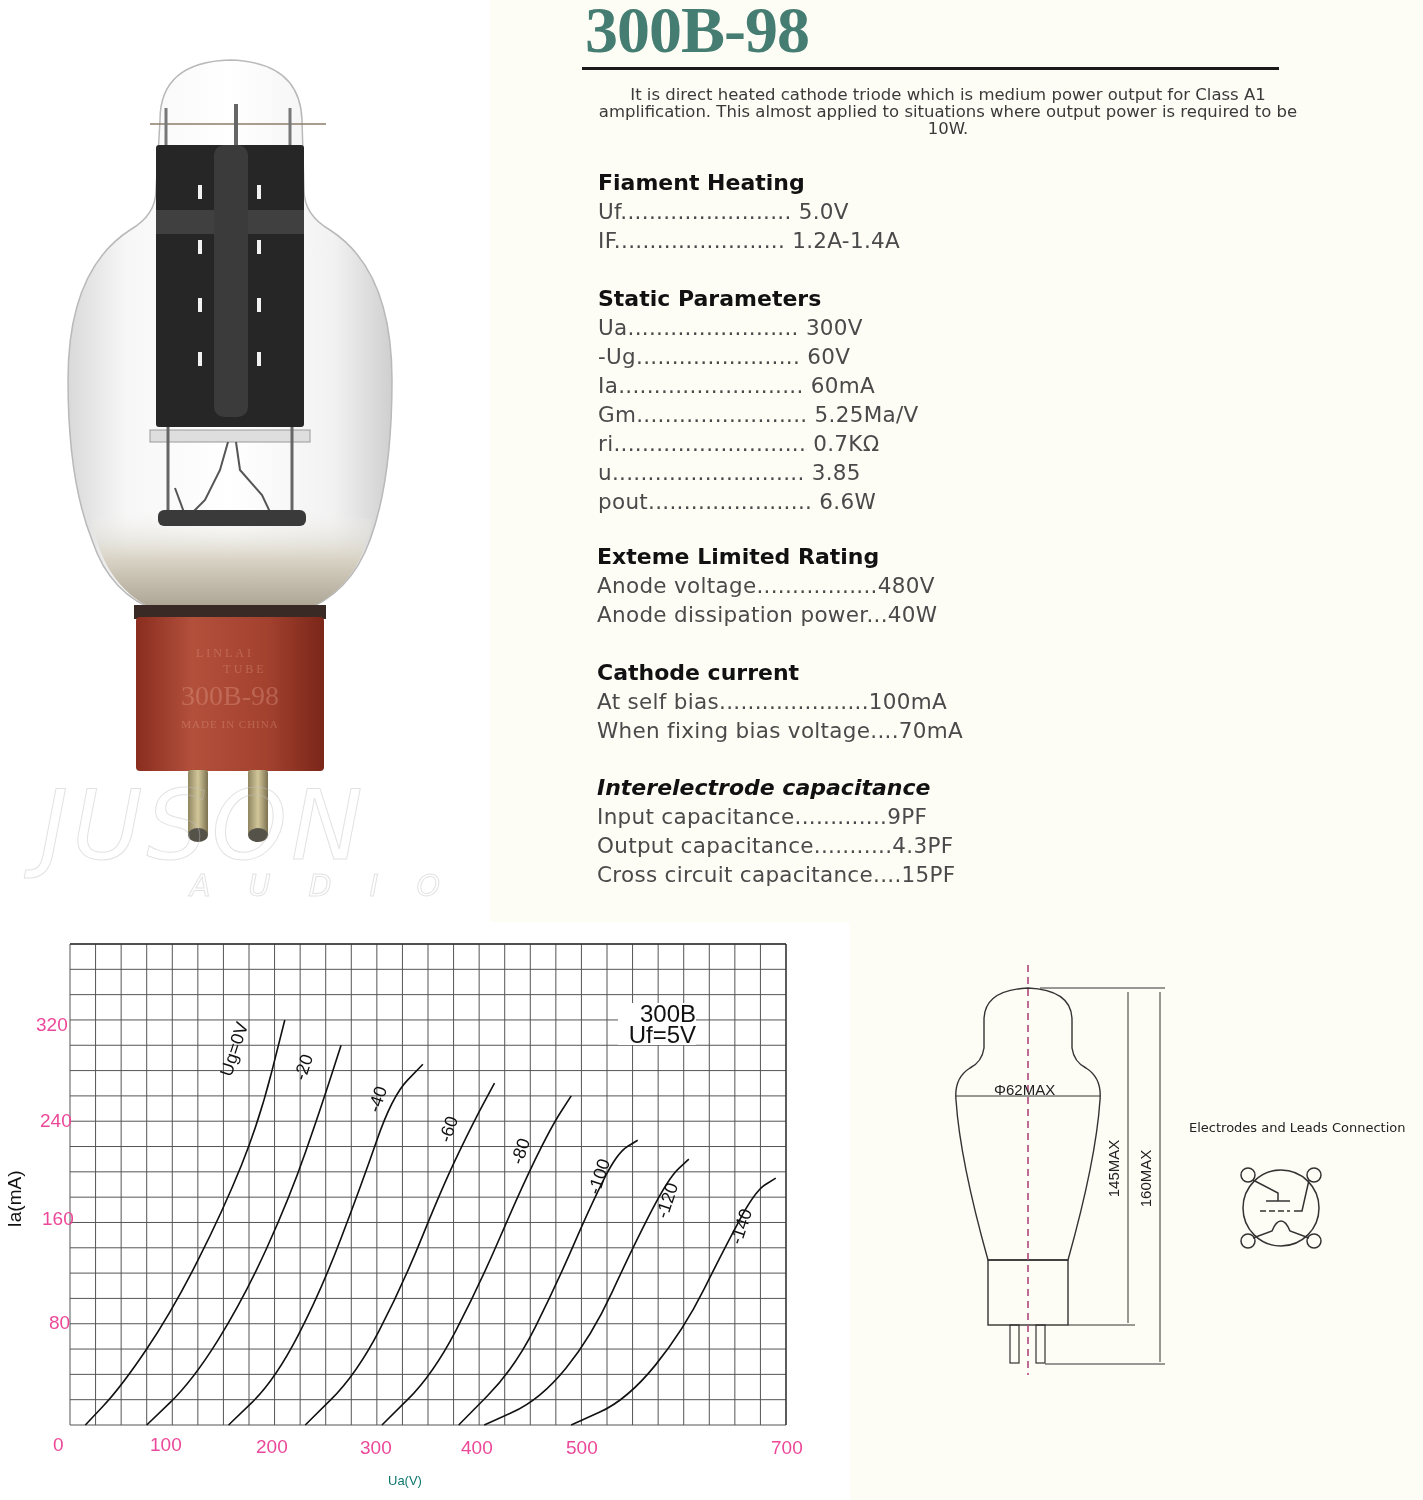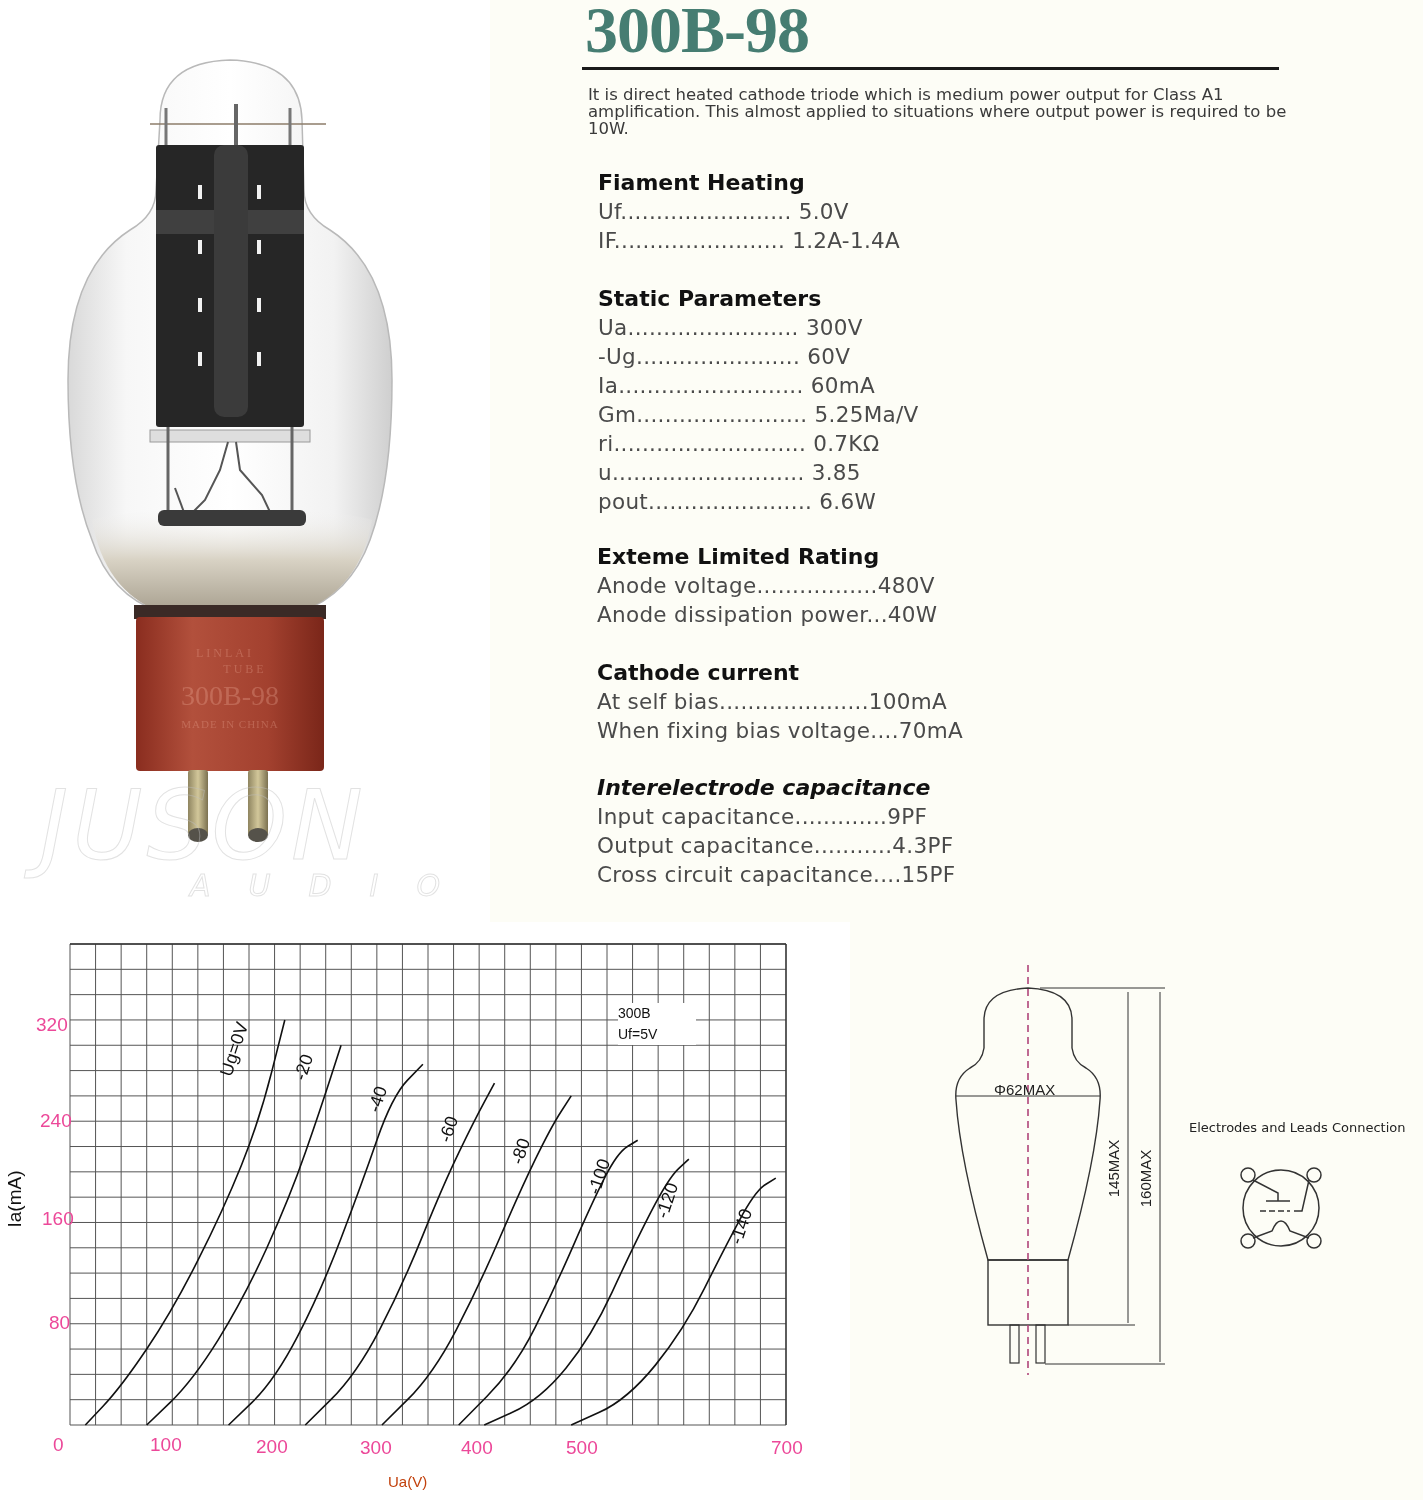--- a/index.html
+++ b/index.html
@@ -16,28 +16,28 @@
   #photo { position:absolute; left:0; top:0; width:490px; height:922px; }
   #photo svg { position:absolute; left:0; top:0; }
   .watermark { position:absolute; color:rgba(200,200,200,0.35); font-family:"DejaVu Sans", sans-serif; }
   #wm-main { left:40px; top:770px; font-size:96px; font-style:italic; letter-spacing:4px; -webkit-text-stroke:1px rgba(190,190,190,0.45); color:transparent; }
   #wm-sub { left:190px; top:868px; font-size:30px; font-style:italic; letter-spacing:38px; -webkit-text-stroke:1px rgba(190,190,190,0.45); color:transparent; }
   .base-text { position:absolute; color:rgba(255,200,180,0.25); font-family:"Liberation Serif", serif; text-align:center; }
 
   
   #title { position:absolute; left:585px; top:-8px; font-family:"Liberation Serif", serif; font-weight:bold; font-size:66px; color:#467d72; letter-spacing:-1px; }
   #rule { position:absolute; left:582px; top:67px; width:697px; height:3px; background:#1a1a1a; }
-  #intro { position:absolute; left:588px; top:86px; width:720px; font-size:16.5px; line-height:17px; color:#3a3a3a; }
+  #intro { position:absolute; left:588px; top:86px; width:720px; font-size:16.5px; line-height:17px; color:#3a3a3a;text-align:center; }
   .sec-h { position:absolute; font-weight:bold; font-size:22px; color:#111; }
   .spec-row { position:absolute; font-size:21.5px; color:#4a4a4a; white-space:pre; letter-spacing:0.3px; }
   .tick-y, .tick-x { position:absolute; font-family:"Liberation Sans", sans-serif; font-size:19px; color:#ec4899; }
   #ylabel { position:absolute; left:-14px; top:1188px; transform:rotate(-90deg); font-family:"Liberation Sans", sans-serif; font-size:19px; color:#111; }
-  #xlabel { position:absolute; left:388px; top:1473px; font-family:"Liberation Sans", sans-serif; font-size:15px; color:#c2410c; }
+  #xlabel { position:absolute; left:388px; top:1473px; font-family:"Liberation Sans", sans-serif; font-size:13px; color:#0f766e; }
   .curve-label { position:absolute; font-family:"Liberation Sans", sans-serif; font-size:18px; color:#111; transform-origin:left bottom; white-space:nowrap; }
-  #legend { position:absolute; left:618px; top:1003px; width:78px; background:#fff; text-align:left; font-family:"Liberation Sans", sans-serif; font-size:14px; line-height:21px; color:#111; }
+  #legend { position:absolute; left:618px; top:1003px; width:78px; background:#fff; text-align:right; font-family:"Liberation Sans", sans-serif; font-size:24px; line-height:21px; color:#111; }
 
   
   #dims { position:absolute; left:940px; top:960px; }
   .dim-text { position:absolute; font-family:"Liberation Sans", sans-serif; font-size:15px; color:#222; }
   #pin-title { position:absolute; left:1189px; top:1120px; font-size:13px; color:#222; }
 </style>
 </head>
 <body>
 
 <div class="cream" id="panel-top"></div>

